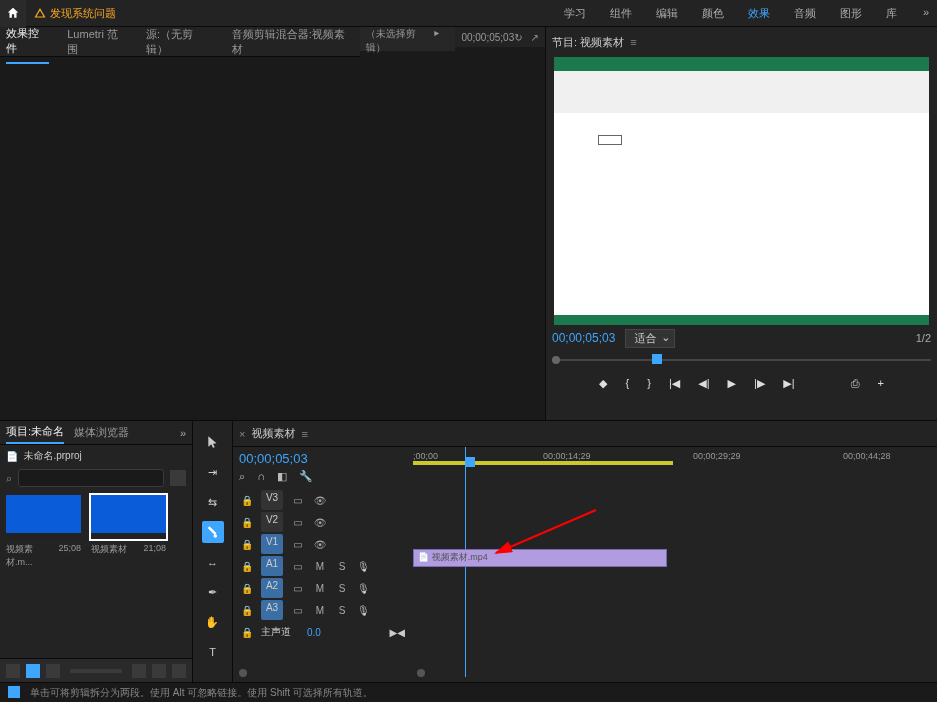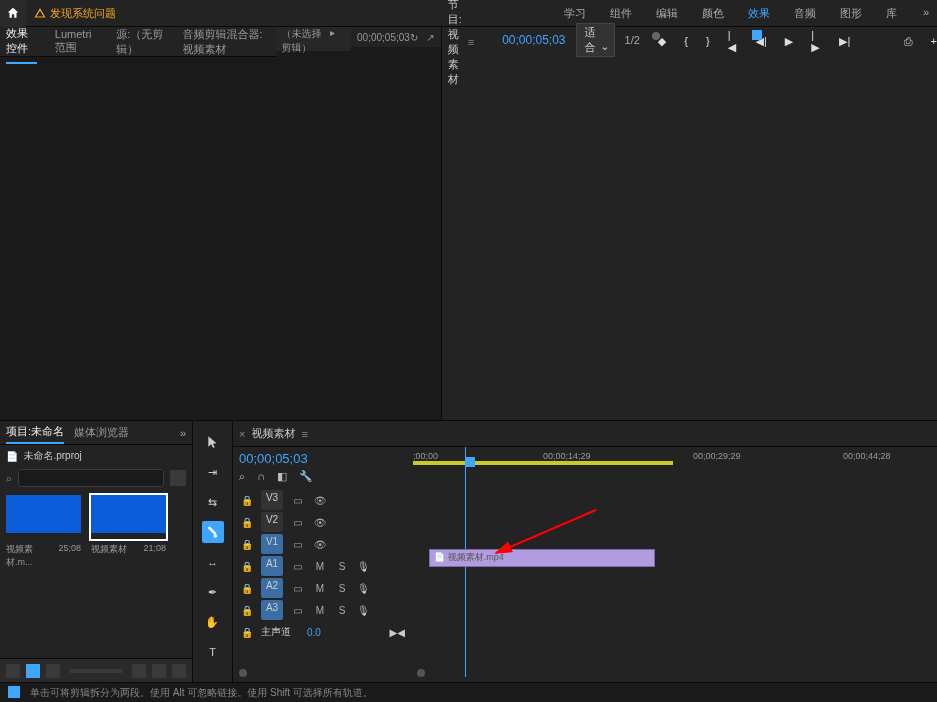--- a/index.html
+++ b/index.html
@@ -18,21 +18,21 @@
 .left-panel { width: 545px; background: #1a1a1a; display: flex; flex-direction: row; }
 .tabs-row { height: 30px; background: #232323; display: flex; align-items: center; gap: 18px; padding: 0 6px; border-bottom: 1px solid #0a0a0a; font-size: 11px; }
 .tabs-row .tab { color: #999; cursor: pointer; }
 .tabs-row .tab.active { color: #eee; border-bottom: 2px solid #3ea6ff; padding-bottom: 6px; padding-top: 6px; }
 .sub-bar { height: 24px; background: #272727; display: flex; align-items: flex-start; padding: 0 6px; color: #999; font-size: 10px; }
 .sub-bar .arrow-r { margin-left: auto; margin-right: 10px; }
 .left-content { flex: 1; background: #1a1a1a; }
 .left-footer { height: 20px; background: #232323; display: flex; align-items: center; justify-content: space-between; padding: 0 6px; color: #999; font-size: 10px; }
 .left-footer .icons { display: flex; gap: 8px; }
 
-.right-panel { flex: 1; background: #232323; display: flex; flex-direction: row; border-left: 1px solid #0a0a0a; }
+.right-panel { flex: 1; background: #232323; display: flex; flex-direction: column; border-left: 1px solid #0a0a0a; }
 .program-tabs { height: 30px; display: flex; align-items: center; padding: 0 6px; font-size: 11px; }
 .program-preview { margin: 0 8px; background: #fff; height: 268px; position: relative; overflow: hidden; }
 .excel-ribbon { height: 56px; background: linear-gradient(#1a7a4e,#1a7a4e 14px,#f0f0f0 14px); }
 .excel-body { position: absolute; top: 56px; left: 0; right: 0; bottom: 12px; background: #fff; }
 .excel-cell { position: absolute; top: 22px; left: 44px; width: 24px; height: 10px; border: 1px solid #666; }
 .excel-status { position: absolute; bottom: 0; left: 0; right: 0; height: 10px; background: #1a7a4e; }
 
 .program-ctrl1 { height: 26px; display: flex; align-items: center; padding: 0 6px; gap: 10px; }
 .timecode-blue { color: #3ea6ff; font-size: 12px; }
 .fit-sel { background: #333; border: 1px solid #444; color: #ccc; padding: 1px 18px 1px 8px; font-size: 11px; position: relative; }
@@ -90,21 +90,21 @@
 .track-headers { width: 180px; padding: 2px 4px; }
 .trow { height: 22px; display: flex; align-items: center; gap: 8px; padding: 0 4px; font-size: 10px; color: #ccc; }
 .trow .lock { width: 12px; }
 .trow .tn { width: 22px; height: 20px; background: #333; text-align: center; line-height: 16px; border-radius: 2px; }
 .trow .tn.active { background: #3a6ea5; }
 .trow .m, .trow .s, .trow .eye, .trow .fx { width: 14px; text-align: center; color: #aaa; }
 .trow.master .val { color: #3ea6ff; margin-left: 8px; }
 
 .track-content { flex: 1; position: relative; }
 .playline { position: absolute; top: -40px; left: 52px; width: 1px; height: 230px; background: #3ea6ff; }
-.clip { position: absolute; top: 62px; left: 16px; width: 226px; height: 18px; background: #b19ce0; border: 1px solid #7a6bb0; font-size: 9px; color: #555; padding: 1px 4px; }
+.clip { position: absolute; top: 62px; left: 0; width: 254px; height: 18px; background: #b19ce0; border: 1px solid #7a6bb0; font-size: 9px; color: #555; padding: 1px 4px; }
 .annotation-arrow { position: absolute; top: 18px; left: 68px; pointer-events: none; }
 
 .tl-scroll { height: 18px; display: flex; align-items: center; padding: 0 6px; gap: 170px; }
 .tl-scroll .dot { width: 8px; height: 8px; border-radius: 50%; background: #555; }
 
 .footer-hint { height: 20px; background: #1a1a1a; color: #888; font-size: 10px; padding: 3px 8px; display: flex; gap: 10px; border-top: 1px solid #0a0a0a; }
 .footer-hint .sq { width: 12px; height: 12px; background: #3ea6ff; }
 
 svg { display: block; }
 </style>

